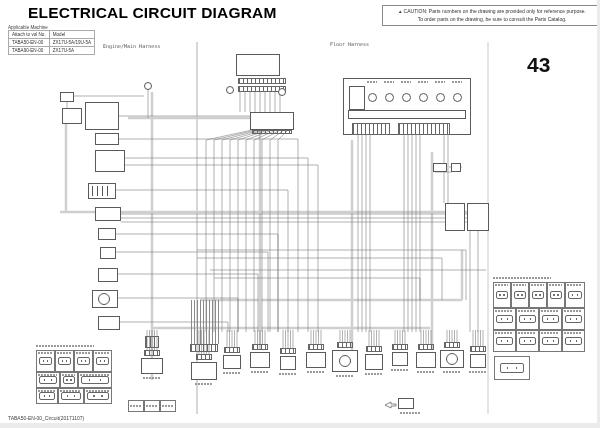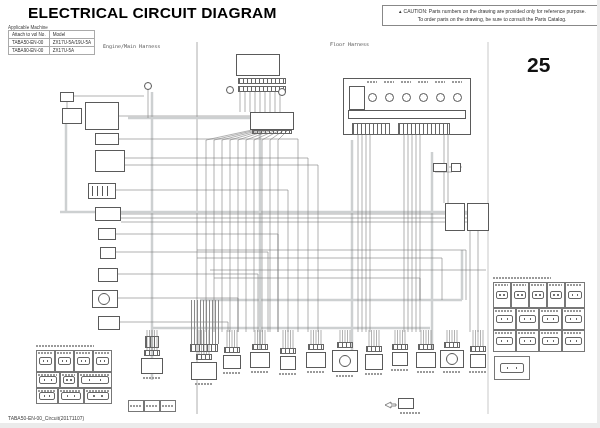--- a/index.html
+++ b/index.html
@@ -66,21 +66,21 @@
     <td>ZX17U-5A</td>
   </tr>
 </tbody>
   </table>
 
 <div class="abs" id="caution">
   <span class="c1"><span class="cic">▲</span><span>CAUTION: Parts numbers on the drawing are provided only for reference purpose.</span></span>
   <span class="c2">To order parts on the drawing, be sure to consult the Parts Catalog.</span>
 </div>
 
-<div class="abs" id="pageno">25</div>
+<div class="abs" id="pageno">43</div>
 <div class="abs hlabel" id="hl1">Engine/Main Harness</div>
 <div class="abs hlabel" id="hl2">Floor Harness</div>
 <div class="abs" id="footer">TABA50-EN-00_Circuit(20171107)</div>
 
 <svg id="wires" width="600" height="428">
     <line x1="197" y1="42" x2="197" y2="414" stroke="#999" stroke-width="0.8"></line>
     <line x1="488" y1="42" x2="488" y2="414" stroke="#bbb" stroke-width="0.8"></line>
     <line x1="152" y1="92" x2="152" y2="380" stroke="#cdd0d1" stroke-width="2.5"></line>
     <line x1="128" y1="118" x2="260" y2="118" stroke="#cdd0d1" stroke-width="2.5"></line>
     <line x1="260" y1="118" x2="260" y2="350" stroke="#cdd0d1" stroke-width="2.5"></line>

